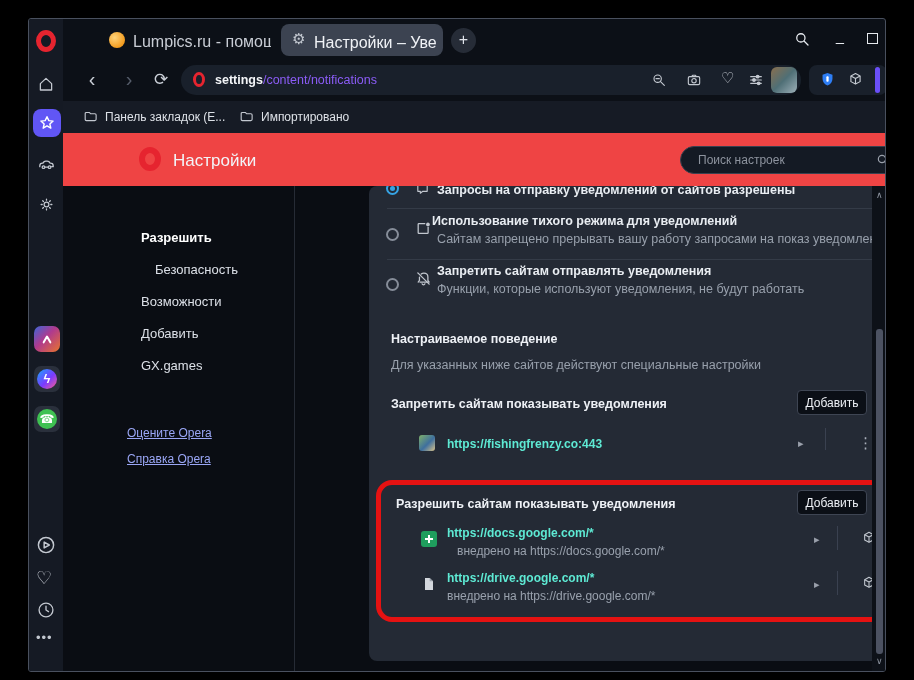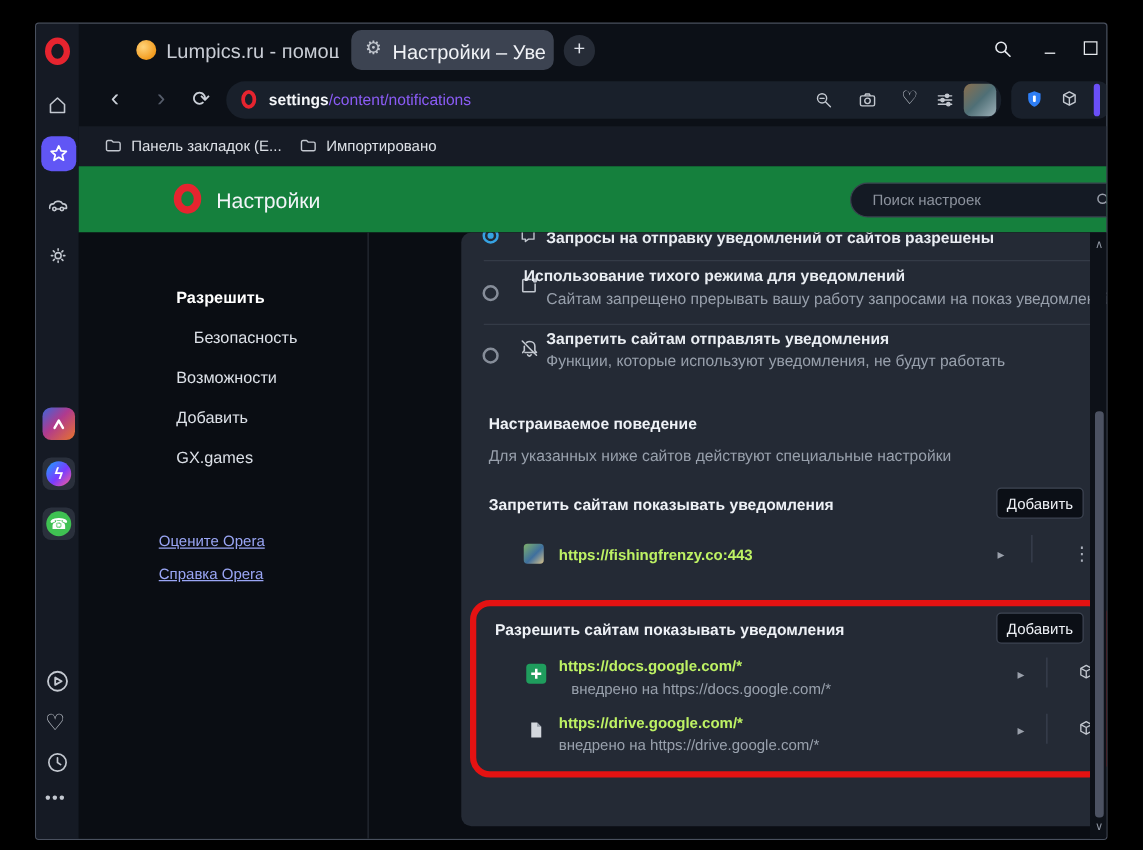--- a/index.html
+++ b/index.html
@@ -10,40 +10,40 @@
   .sidebar{position:absolute;left:0;top:0;width:34px;height:652px;background:#151a24;}
   .oring{border-radius:50%;box-sizing:border-box;}
   .icon{color:#c3c8d0;}
   .tab-label{font-size:16px;color:#c9cdd5;white-space:nowrap;overflow:hidden;}
   .active-tab{background:#3c4351;border-radius:8px;}
   .pill{background:#19202b;border-radius:15px;}
   .url{font-size:12.5px;white-space:nowrap;}
   .url .u1{color:#f3f5f8;font-weight:bold;}
   .url .u2{color:#8b5cf6;}
   .bm-label{font-size:12px;color:#dde1e7;white-space:nowrap;}
-  .hdr{background:#15803d;}
+  .hdr{background:#ef4444;}
   .hdr-title{font-size:17px;color:#f2f4f8;}
   .search-input{box-sizing:border-box;width:222px;height:28px;background:#141a24;border:1px solid #3a414f;border-radius:14px;color:#dfe3ea;font-size:12px;padding:0 34px 0 17px;outline:none;font-family:"Liberation Sans",sans-serif;}
   .search-input::placeholder{color:#8d939e;}
   .pagebody{background:#0a0d13;}
   .navitem{font-size:13px;color:#dce0e7;white-space:nowrap;cursor:default;}
   .navitem.current{color:#ffffff;font-weight:bold;}
   .navlink{font-size:12px;color:#9aa6f5;text-decoration:underline;white-space:nowrap;}
   .card{background:#242a35;border-radius:8px;overflow:hidden;}
   .radio{width:13px;height:13px;border-radius:50%;box-sizing:border-box;}
   .radio.off{border:2px solid #868d99;}
   .radio.on{border:2px solid #36a3e3;display:flex;align-items:center;justify-content:center;}
   .radio.on::after{content:"";width:5px;height:5px;border-radius:50%;background:#36a3e3;}
   .rowtitle{font-size:12.5px;font-weight:bold;color:#e9edf2;white-space:nowrap;}
   .rowdesc{font-size:12.5px;color:#98a0ac;white-space:nowrap;}
   .hline{background:#343b47;height:1px;}
   .vline{background:#3a4150;width:1px;}
   .sectitle{font-size:12.5px;font-weight:bold;color:#eef1f6;white-space:nowrap;}
   .addbtn{box-sizing:border-box;width:70px;height:25px;background:#0b0f16;border:1px solid #3e4553;border-radius:4px;color:#eef1f6;font-size:12px;display:flex;align-items:center;justify-content:center;cursor:pointer;font-family:"Liberation Sans",sans-serif;}
-  .siteurl{font-size:12px;font-weight:bold;color:#bef264;white-space:nowrap;}
+  .siteurl{font-size:12px;font-weight:bold;color:#5eead4;white-space:nowrap;}
   .sitesub{font-size:12px;color:#99a1ad;white-space:nowrap;}
   .chev{font-size:11px;color:#9aa0ab;}
   .kebab{font-size:15px;color:#aab0bb;letter-spacing:0;}
   .redbox{box-sizing:border-box;border:5px solid #e51212;border-radius:16px;}
   .scrolltrack{background:#0d1118;}
   .scrollthumb{background:#4c5262;border-radius:3px;}
   .scrollarrow{font-size:9px;color:#8e95a1;}
   svg{display:block;}
 </style>
 </head>
@@ -231,21 +231,21 @@
         <div class="abs rowtitle" style="left:68px;top:-3px;">Запросы на отправку уведомлений от сайтов разрешены</div>
         <div class="abs hline" style="left:18px;top:22px;width:496px;"></div>
 
         <div class="abs radio off" style="left:17px;top:42px;"></div>
         <div class="abs" style="left:46px;top:34px;">
           <svg width="17" height="17" viewBox="0 0 24 24" fill="none" stroke="#c2c7cf" stroke-width="1.8" stroke-linejoin="round">
               <path d="M14.5 5h-9q-1 0-1 1v12q0 1 1 1h12q1 0 1-1v-8.5"></path>
               <circle cx="18.3" cy="6.2" r="2.6" fill="#c2c7cf" stroke="none"></circle>
             </svg>
         </div>
-        <div class="abs rowtitle" style="left:50px;top:28px;">Использование тихого режима для уведомлений</div>
+        <div class="abs rowtitle" style="left:63px;top:28px;">Использование тихого режима для уведомлений</div>
         <div class="abs rowdesc" style="left:68px;top:46px;">Сайтам запрещено прерывать вашу работу запросами на показ уведомлений</div>
         <div class="abs hline" style="left:18px;top:73px;width:496px;"></div>
 
         <div class="abs radio off" style="left:17px;top:92px;"></div>
         <div class="abs" style="left:46px;top:84px;">
           <svg width="17" height="17" viewBox="0 0 24 24" fill="none" stroke="#c2c7cf" stroke-width="1.8" stroke-linecap="round" stroke-linejoin="round">
               <path d="M7 17h13l-1.8-2.3V10c0-3.3-2.4-5.5-5.7-5.5-1.5 0-2.8.5-3.8 1.3M6.3 10v4.7L4.5 17"></path>
               <path d="M10 19.5c.4 1 1.1 1.5 2 1.5s1.6-.5 2-1.5"></path>
               <path d="M4 4l16 16"></path>
             </svg>

